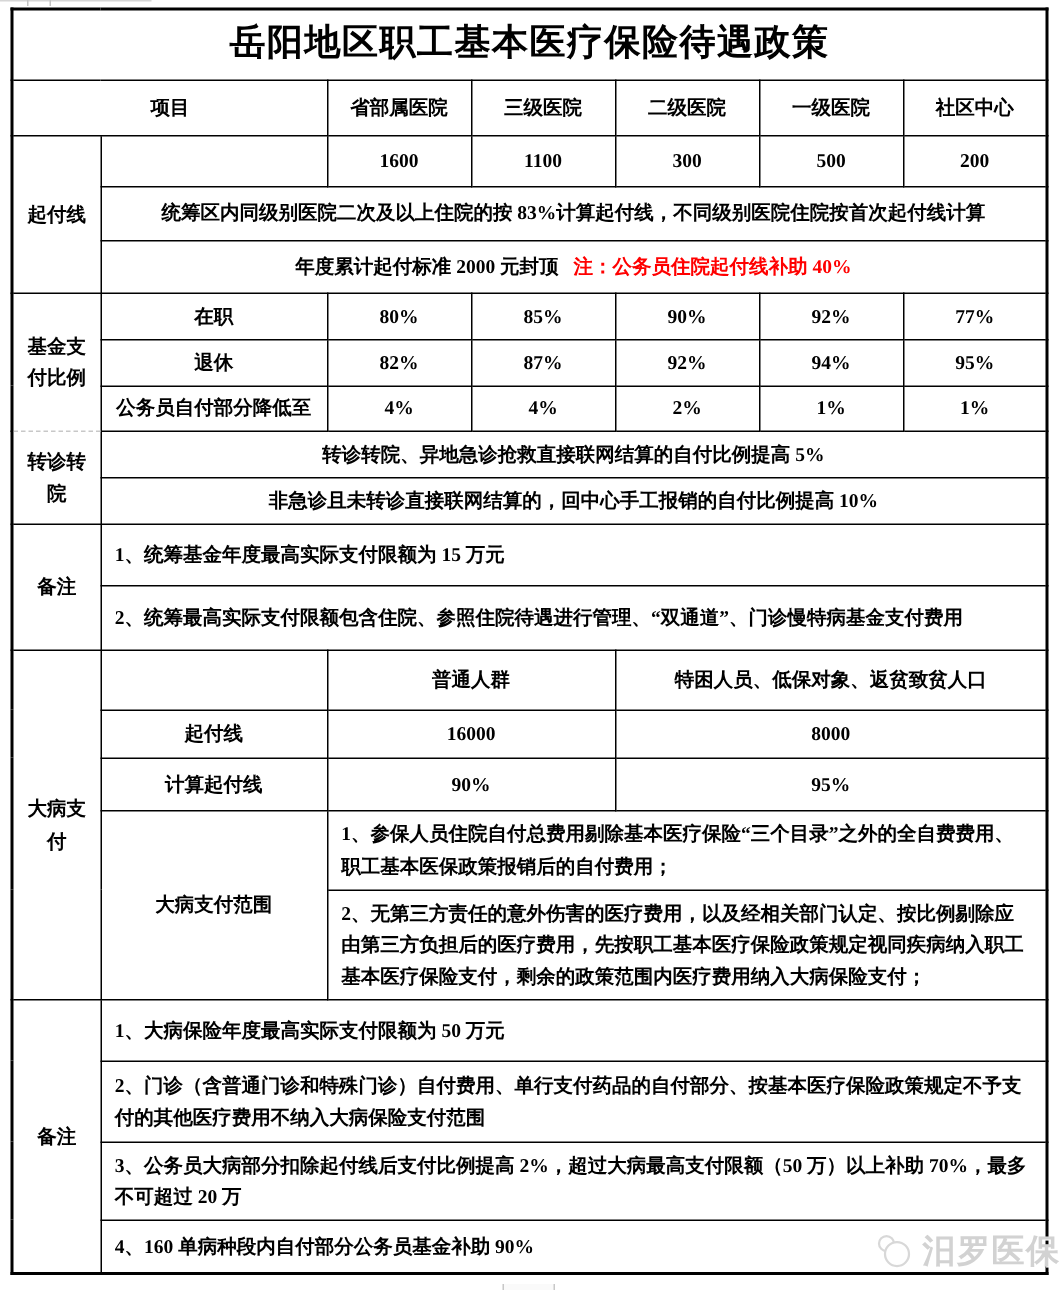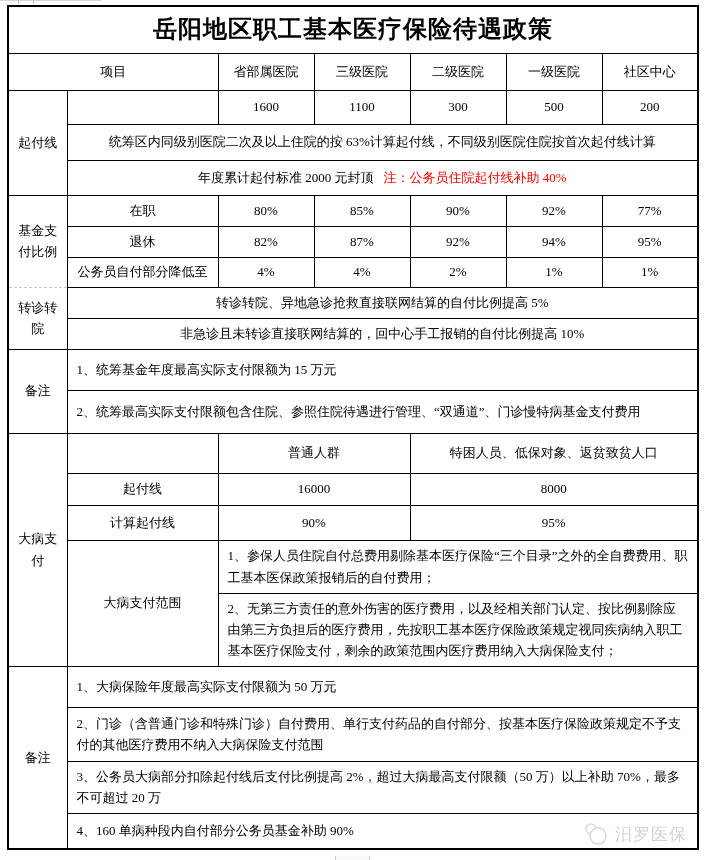--- a/index.html
+++ b/index.html
@@ -2,31 +2,31 @@
 <html><head>
 <meta charset="utf-8">
 <style>
   html,body{margin:0;padding:0;background:#fff;}
   body{width:706px;height:860px;position:relative;overflow:hidden;
        font-family:"Liberation Serif","DejaVu Serif",serif;color:#000;}
   .wrap{position:absolute;left:0;top:0;width:706px;height:860px;}
   table.policy{position:absolute;left:7px;top:5px;width:690px;
        border-collapse:collapse;table-layout:fixed;
        border:2px solid #000;}
-  td,th{border:1px solid #000;font-size:13px;font-weight:normal;
+  td,th{border:1px solid #000;font-size:13px;font-weight:bold;
        text-align:center;vertical-align:middle;padding:1px 4px;
        line-height:1.65;word-break:break-all;}
   .title-cell{font-size:24px;font-weight:bold;letter-spacing:1px;}
   .long{text-align:left;padding:4px 9px;}
   .red{color:#ff0000;margin-left:10px;text-align:right;}
   .dash-b{border-bottom:1px dashed #c8c8c8;}
   .dash-t{border-top:1px dashed #c8c8c8;}
   .watermark{position:absolute;left:583px;top:820px;width:115px;height:28px;
        display:flex;align-items:center;gap:6px;pointer-events:none;}
-  .wm-text{font-size:17px;font-weight:normal;color:#d2d2d2;
+  .wm-text{font-size:22px;font-weight:bold;color:#d2d2d2;
        text-shadow:1px 1px 0 #ffffff;white-space:nowrap;letter-spacing:1px;}
   .wm-logo{flex:0 0 auto;}
   .artifact-topline{position:absolute;left:0;top:0;width:101px;height:1px;background:#d6d6d6;}
   .artifact-tick{position:absolute;top:0;width:1px;height:4px;background:#c4c4c4;}
   .artifact-bottombox{position:absolute;left:335px;top:856px;width:33px;height:4px;
        background:#fafafa;border-left:1px solid #c8c8c8;border-right:1px solid #c8c8c8;}
 </style>
 </head>
 <body>
 
@@ -65,21 +65,21 @@
     <tr style="height:34px">
       <th rowspan="3">起付线</th>
       <td></td>
       <td>1600</td>
       <td>1100</td>
       <td>300</td>
       <td>500</td>
       <td>200</td>
     </tr>
     <tr style="height:36px">
-      <td colspan="6">统筹区内同级别医院二次及以上住院的按 63%计算起付线，不同级别医院住院按首次起付线计算</td>
+      <td colspan="6">统筹区内同级别医院二次及以上住院的按 83%计算起付线，不同级别医院住院按首次起付线计算</td>
     </tr>
     <tr style="height:35px">
       <td colspan="6">
         <span>年度累计起付标准 2000 元封顶</span><span class="red">注：公务员住院起付线补助 40%</span>
       </td>
     </tr>
 
     <tr style="height:31px">
       <th rowspan="3" class="dash-b">基金支付比例</th>
       <td>在职</td>

